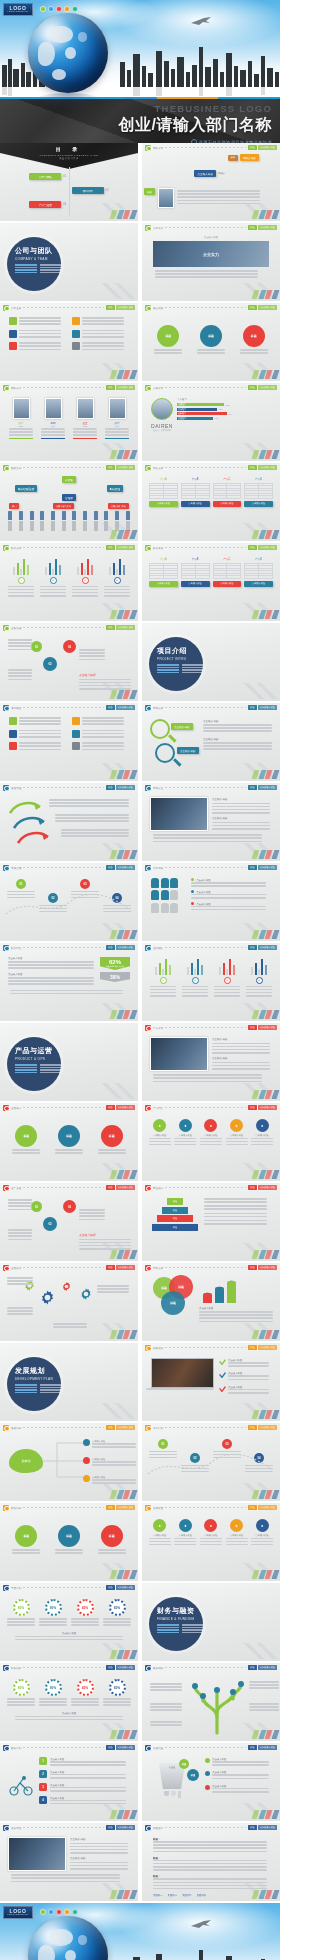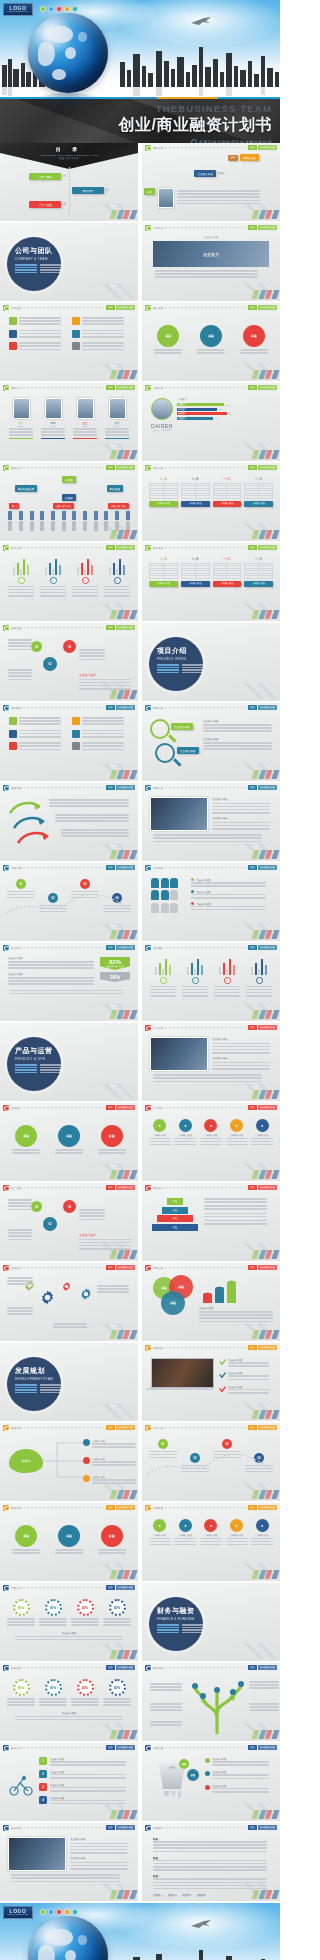--- a/index.html
+++ b/index.html
@@ -251,22 +251,22 @@
           <span class="land" style="left:30%;top:70%;width:18%;height:14%;"></span>
           <span class="land" style="left:62%;top:24%;width:12%;height:12%;opacity:.6;"></span>
         </div>
         <div class="globe-refl"></div>
       </div>
     </div>
 
     <div class="banner-dark">
       <div class="stripe"></div>
       <div class="cover-text">
-        <div class="cover-en">THEBUSINESS TEAM</div>
-        <div class="cover-cn">创业/商业融资计划书</div>
+        <div class="cover-en">THEBUSINESS LOGO</div>
+        <div class="cover-cn">创业/请输入部门名称</div>
         <div class="cover-sub">
           <span class="cmark"></span>
           <span>适用于创业融资项目路演商业策划书</span>
         </div>
       </div>
     </div>
   </div>
 
   <div class="grid" id="slide-grid">
       <div class="slide">

